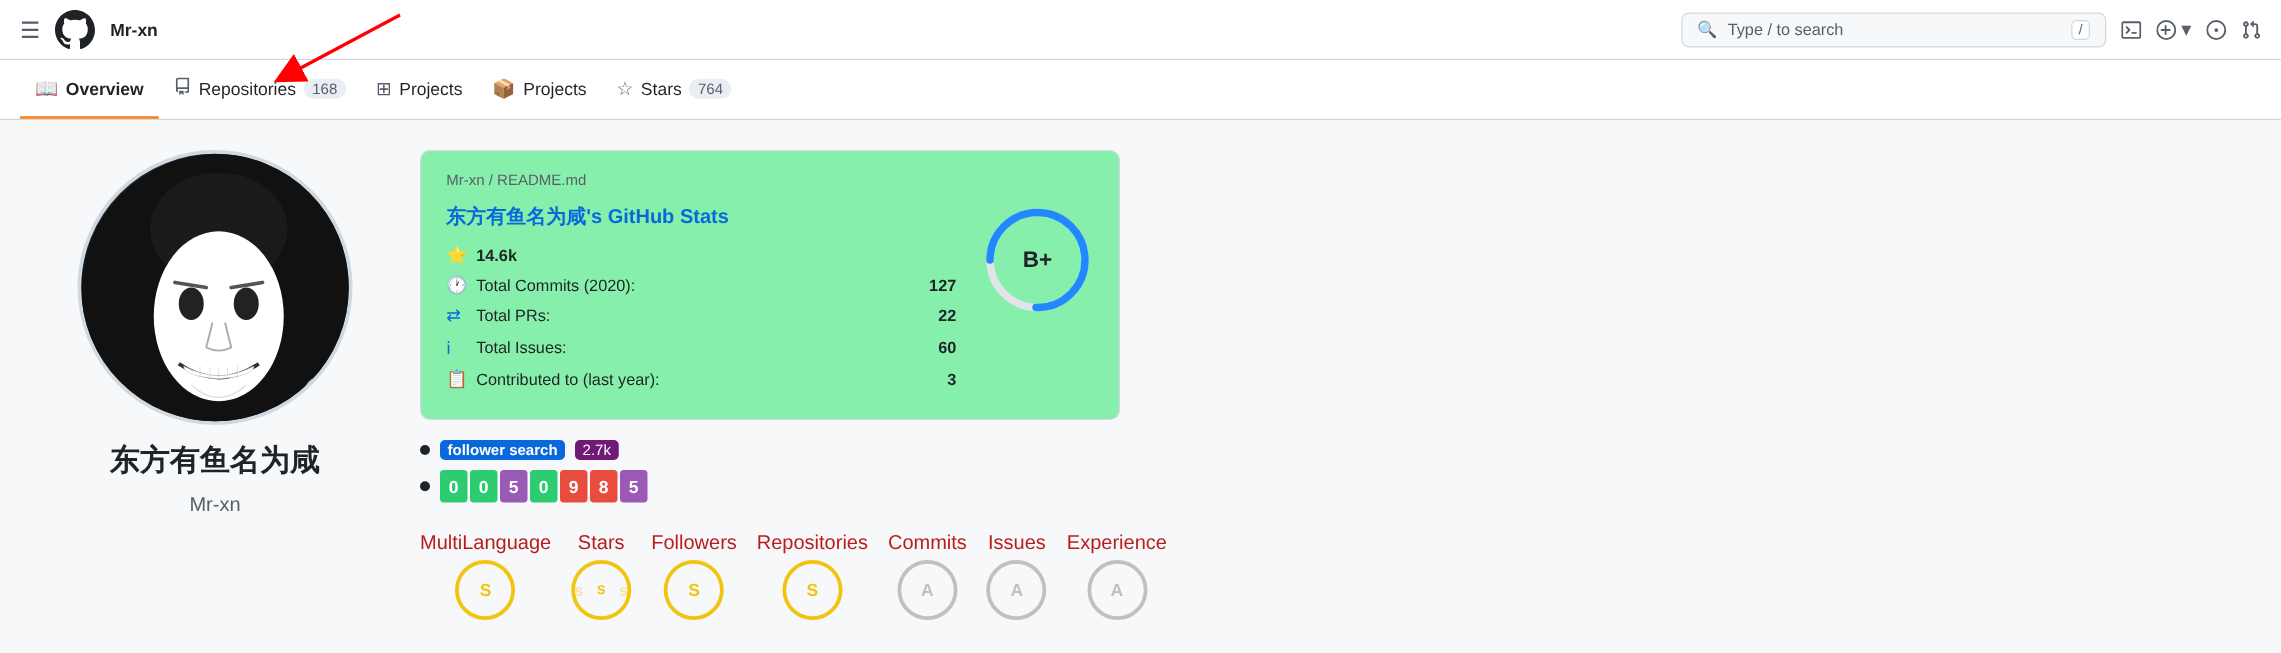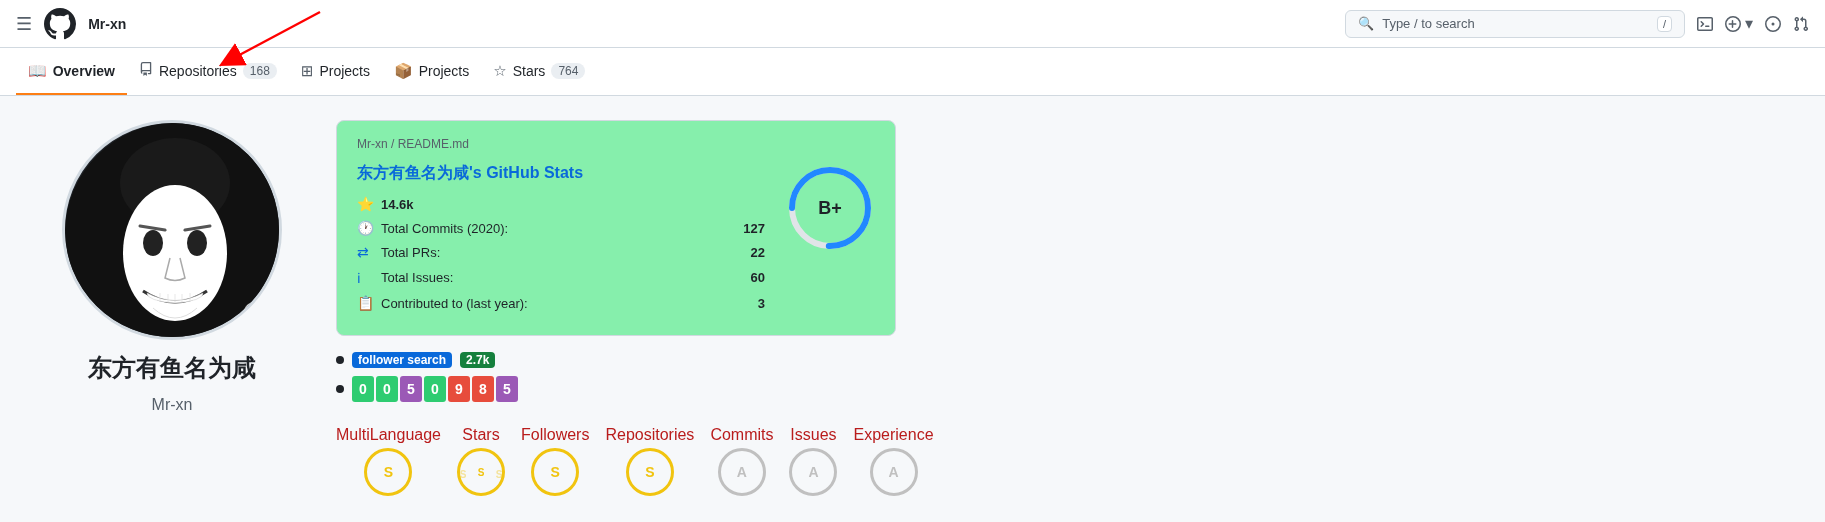--- a/index.html
+++ b/index.html
@@ -281,26 +281,26 @@
     }
     .follower-badge {
       background: #0969da;
       color: white;
       border-radius: 4px;
       padding: 1px 6px;
       font-size: 12px;
       font-weight: 600;
     }
     .count-badge {
-      background: #15803d;
+      background: #701a75;
       color: white;
       border-radius: 4px;
       padding: 1px 6px;
       font-size: 12px;
-      font-weight: 700;
+      font-weight: 400;
     }
     .digit-boxes {
       display: flex;
       gap: 2px;
     }
     .digit-box {
       width: 22px;
       height: 26px;
       display: flex;
       align-items: center;

